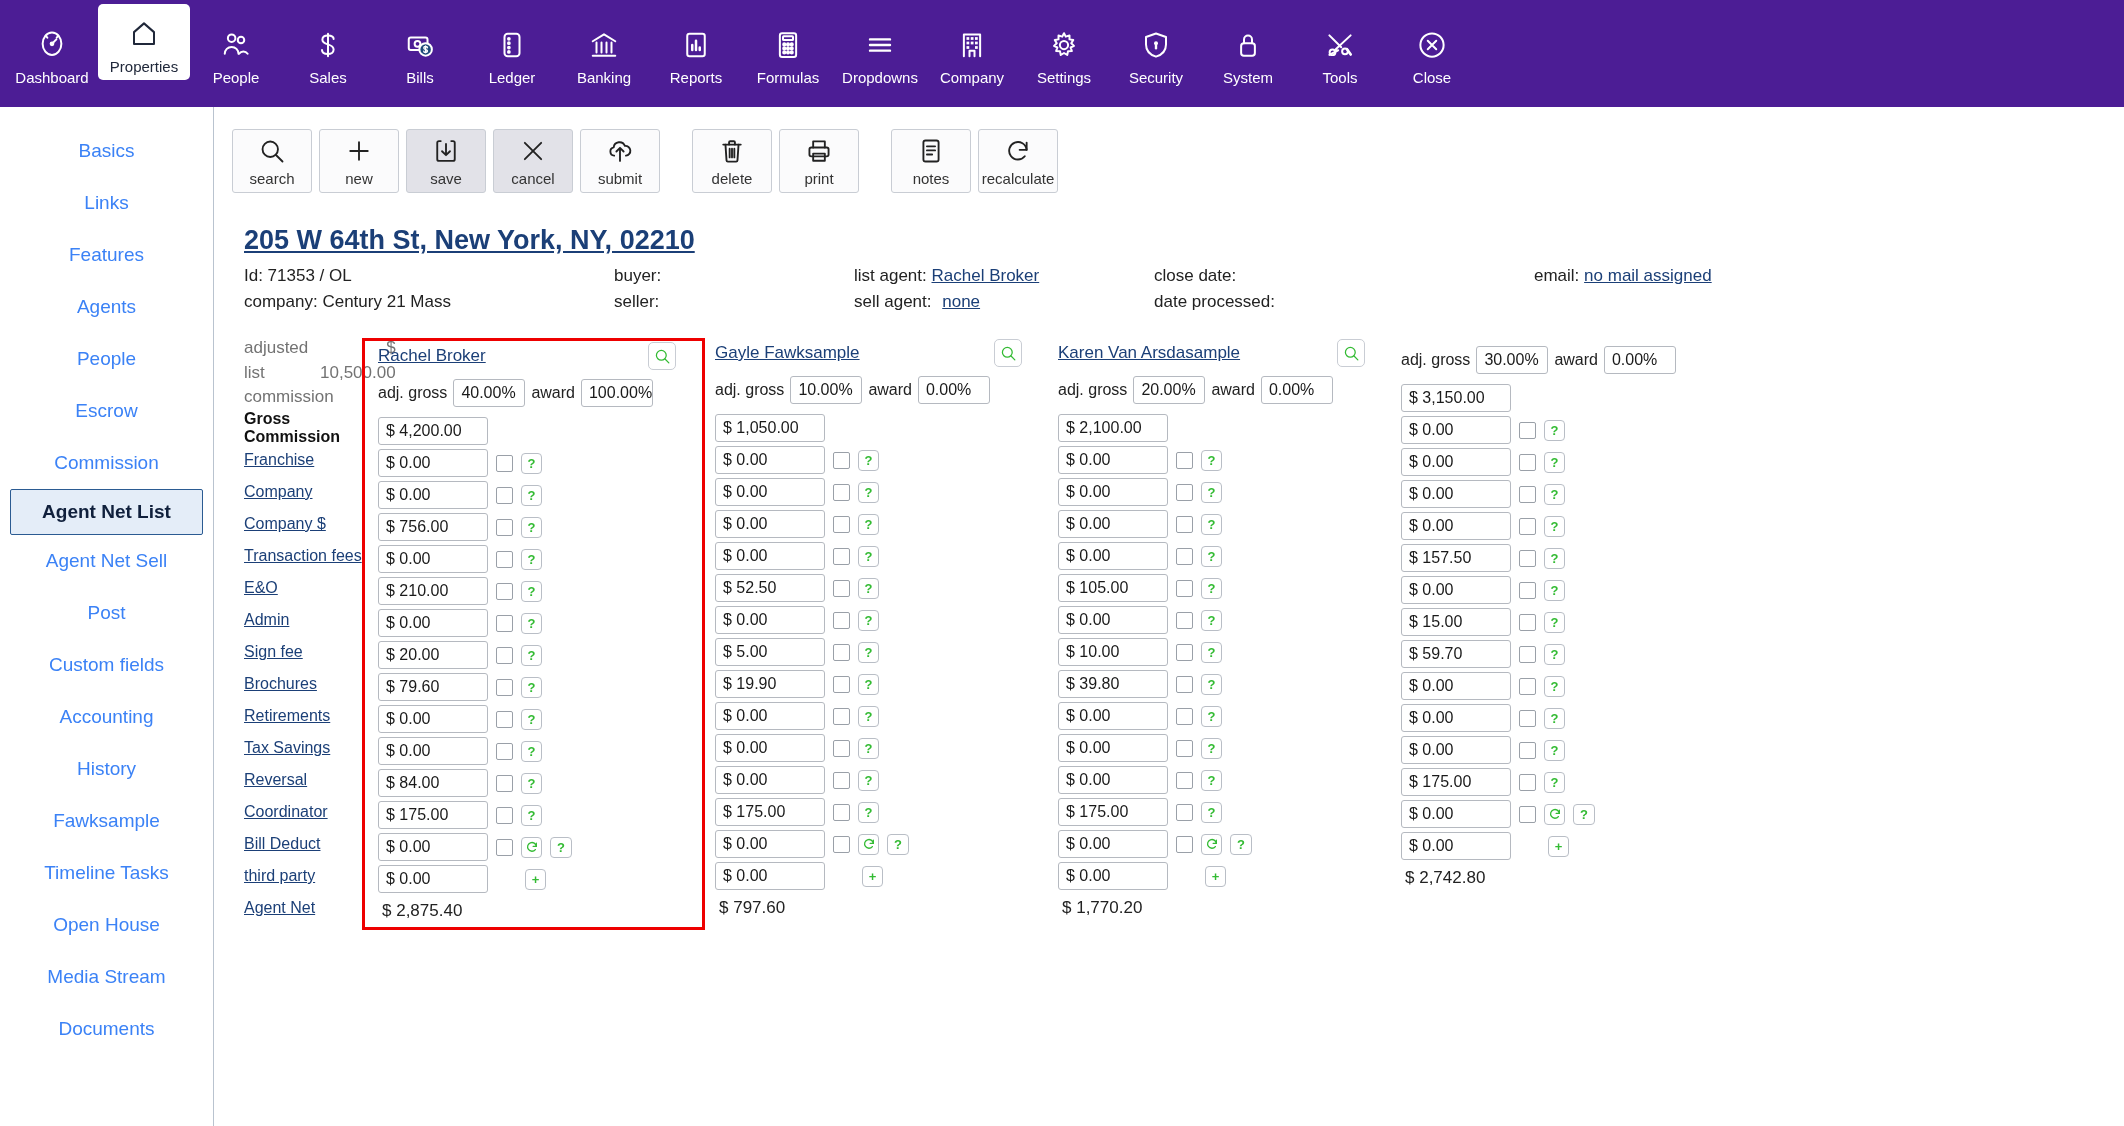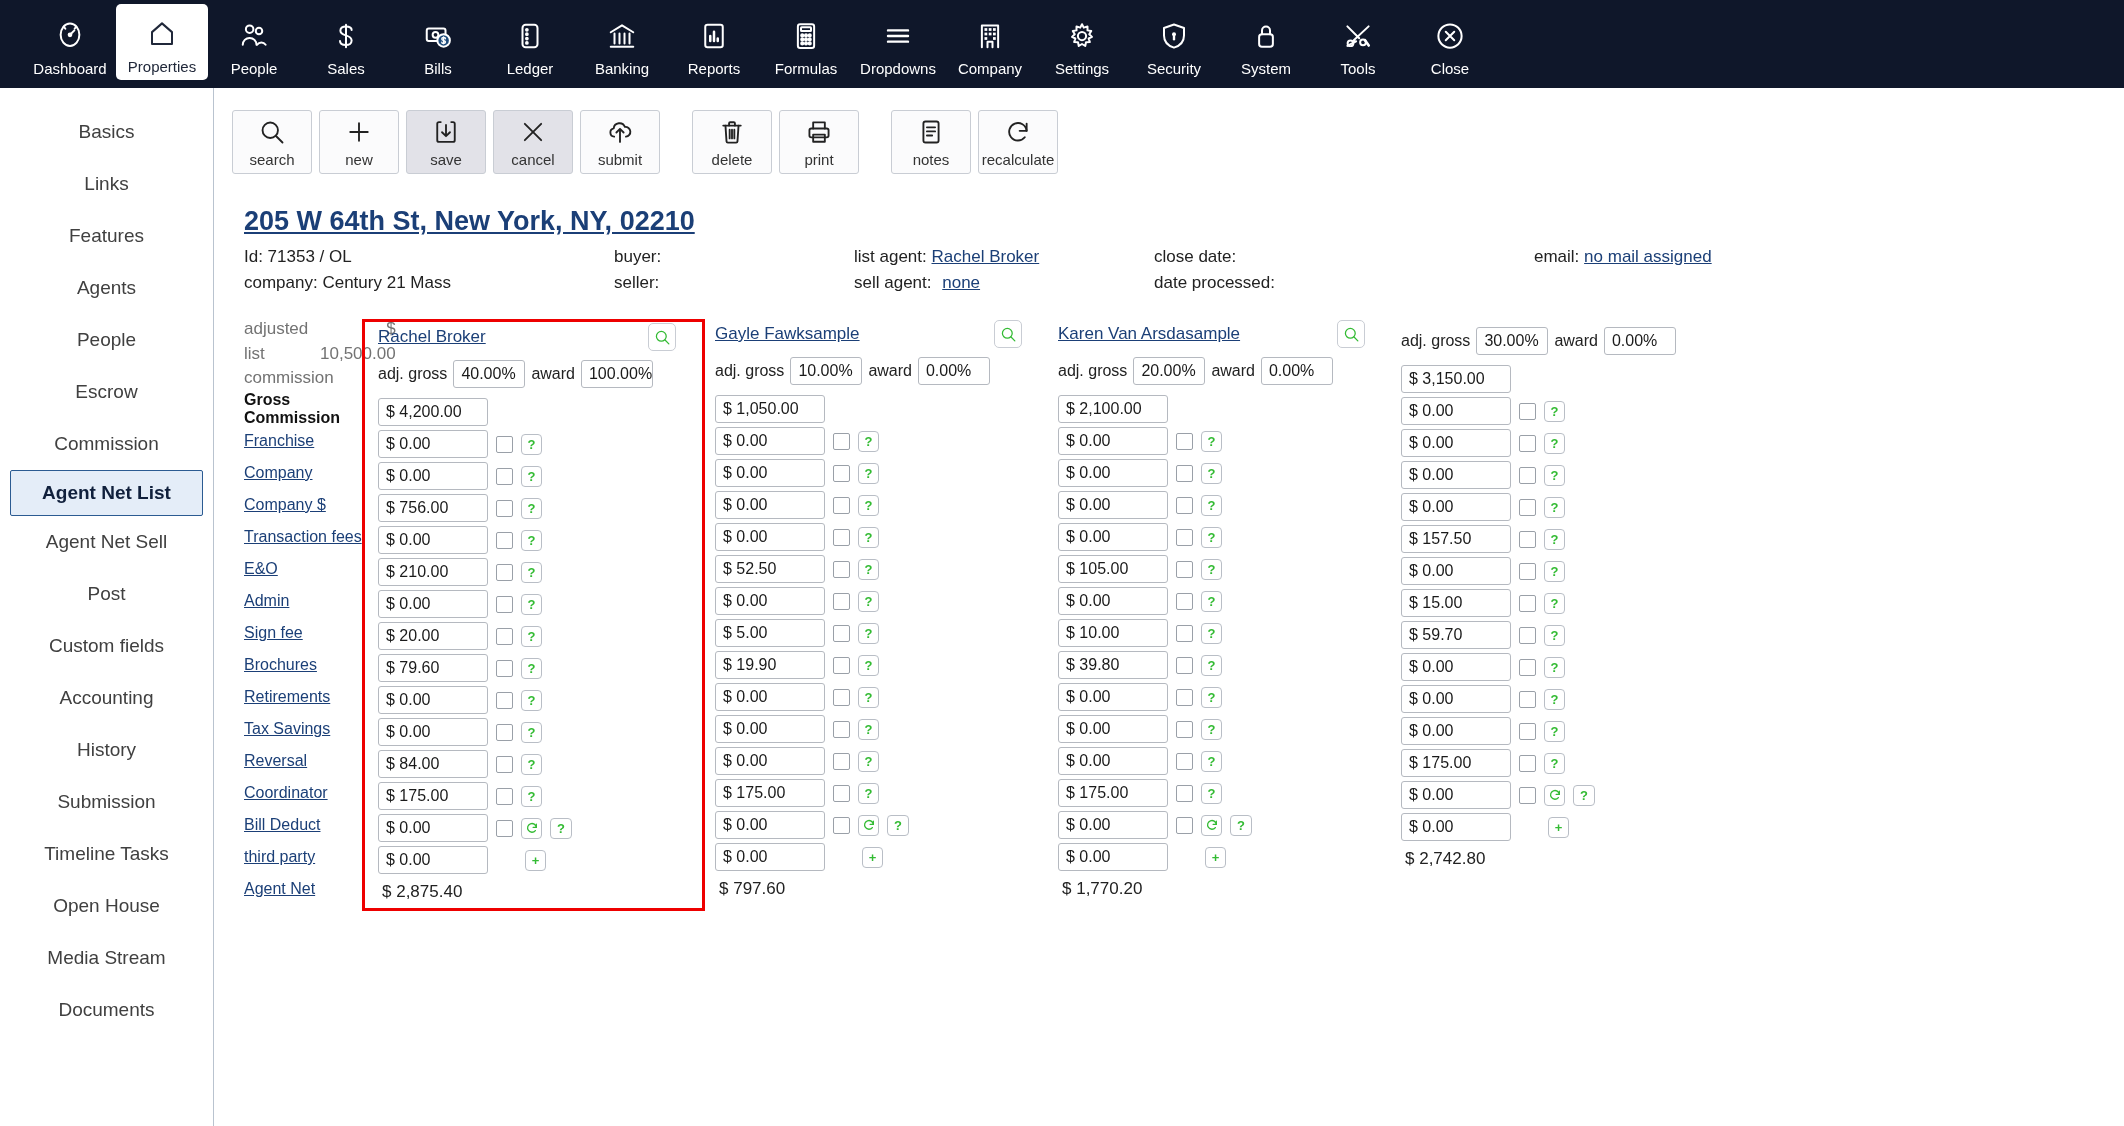--- a/index.html
+++ b/index.html
@@ -7,25 +7,25 @@
   html, body {
     margin: 0; padding: 0;
     width: 2124px; height: 1126px;
     overflow: hidden;
     background: #ffffff;
     font-family: "Liberation Sans", sans-serif;
   }
 
   
   .topnav {
-    height: 88px;
-    background: #0f172a;
+    height: 107px;
+    background: #4c1d95;
     display: flex;
     align-items: stretch;
-    padding-left: 24px;
+    padding-left: 6px;
     position: relative;
   }
   .nav-item {
     width: 92px;
     display: flex;
     flex-direction: column;
     align-items: center;
     justify-content: center;
     color: #ffffff;
     font-size: 15px;
@@ -54,21 +54,21 @@
     border-right: 1px solid #b9c3cf;
     padding-top: 18px;
     background: #ffffff;
   }
   .side-item {
     height: 52px;
     display: flex;
     align-items: center;
     justify-content: center;
     font-size: 19px;
-    color: #404040;
+    color: #3b82f6;
     cursor: pointer;
   }
   .side-item.active {
     background: #e4edf8;
     border: 1px solid #2b5b92;
     font-weight: bold;
     color: #10203c;
     margin: 0 10px;
     height: 46px;
     border-radius: 2px;
@@ -408,21 +408,21 @@
       <div class="side-item">
         <span>Custom fields</span>
       </div>
       <div class="side-item">
         <span>Accounting</span>
       </div>
       <div class="side-item">
         <span>History</span>
       </div>
       <div class="side-item">
-        <span>Submission</span>
+        <span>Fawksample</span>
       </div>
       <div class="side-item">
         <span>Timeline Tasks</span>
       </div>
       <div class="side-item">
         <span>Open House</span>
       </div>
       <div class="side-item">
         <span>Media Stream</span>
       </div>

